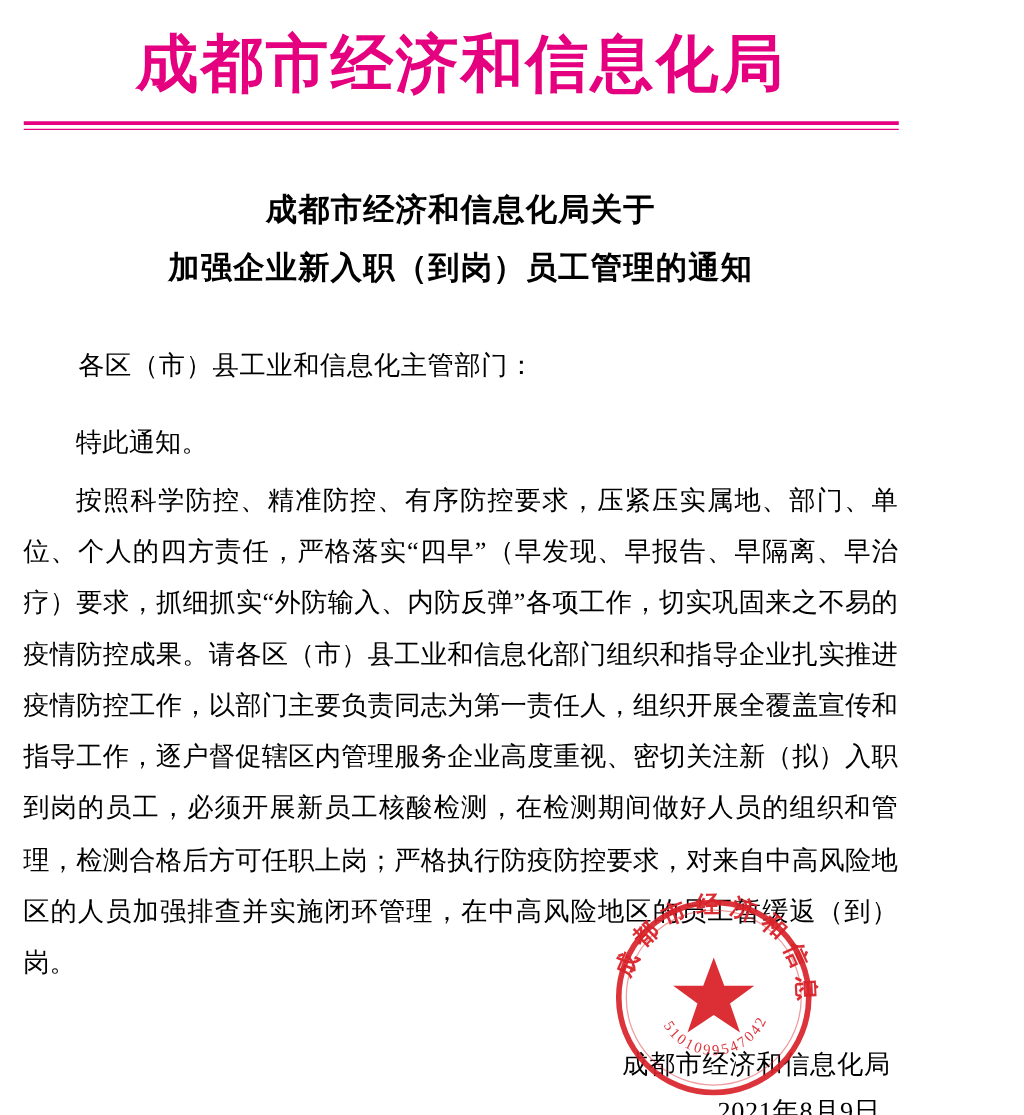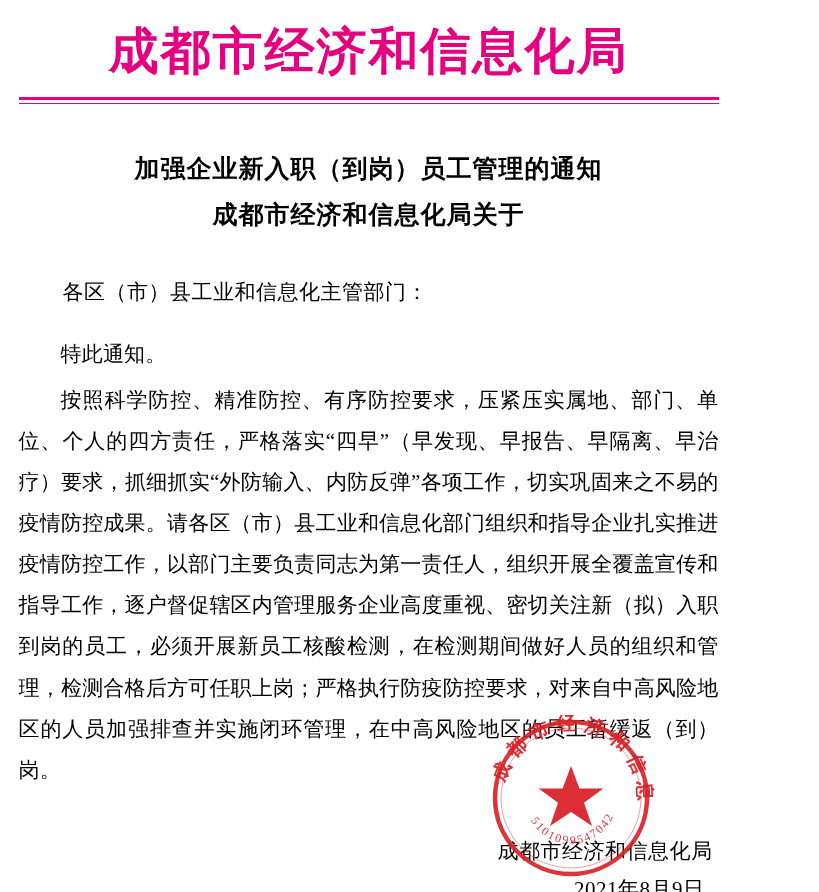--- a/index.html
+++ b/index.html
@@ -125,22 +125,22 @@
     <div class="rule-wrap">
       <div class="rule-thick"></div>
       <div class="rule-gap"></div>
       <div class="rule-thin"></div>
     </div>
   </div>
 
   <div class="doc-body">
 
     <div class="doc-title">
+      <div>成都市经济和信息化局关于</div>
       <div>加强企业新入职（到岗）员工管理的通知</div>
-      <div>成都市经济和信息化局关于</div>
     </div>
 
     <div class="salutation">各区（市）县工业和信息化主管部门：</div>
 
     <div class="para para-notice">特此通知。</div>
 
     <div class="para">按照科学防控、精准防控、有序防控要求，压紧压实属地、部门、单位、个人的四方责任，严格落实“四早”（早发现、早报告、早隔离、早治疗）要求，抓细抓实“外防输入、内防反弹”各项工作，切实巩固来之不易的疫情防控成果。请各区（市）县工业和信息化部门组织和指导企业扎实推进疫情防控工作，以部门主要负责同志为第一责任人，组织开展全覆盖宣传和指导工作，逐户督促辖区内管理服务企业高度重视、密切关注新（拟）入职到岗的员工，必须开展新员工核酸检测，在检测期间做好人员的组织和管理，检测合格后方可任职上岗；严格执行防疫防控要求，对来自中高风险地区的人员加强排查并实施闭环管理，在中高风险地区的员工暂缓返（到）岗。</div>
 
     <div class="signature">
       <div class="sign-org">成都市经济和信息化局</div>

